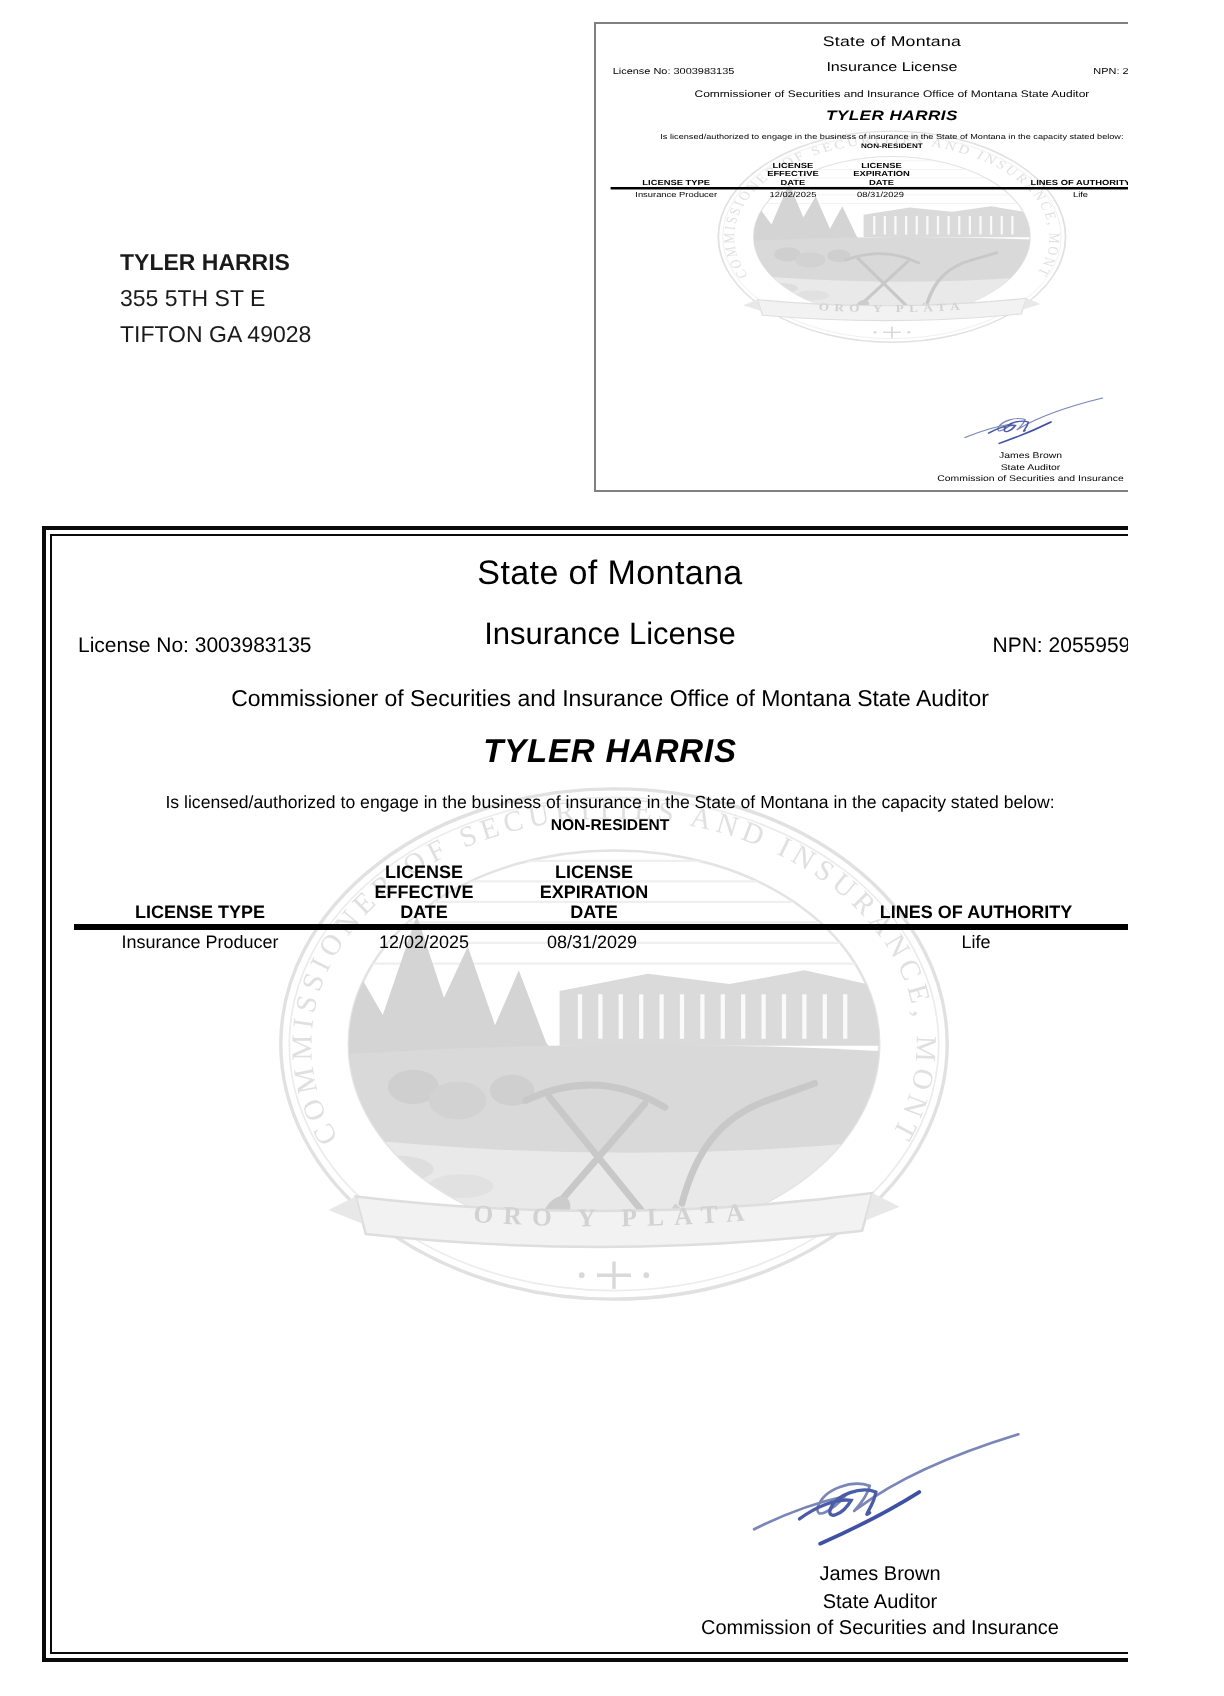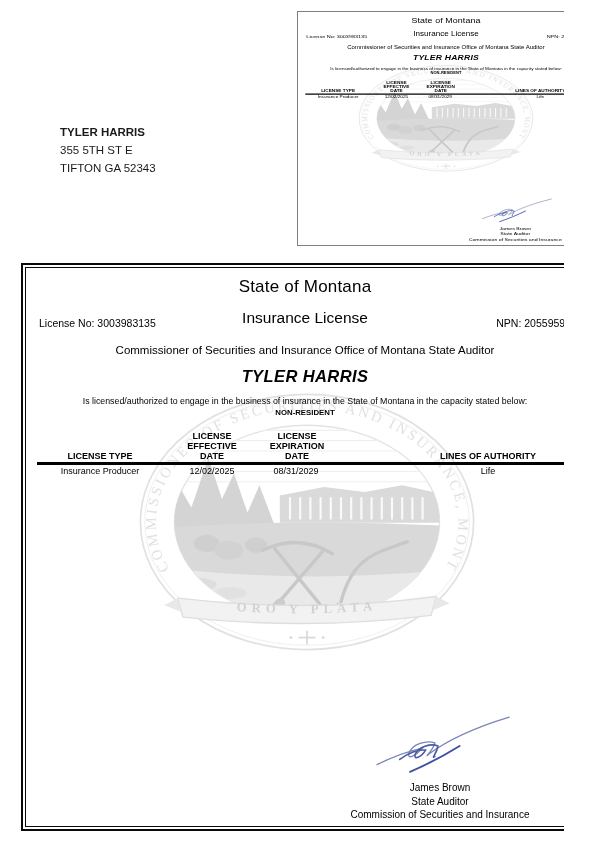--- a/index.html
+++ b/index.html
@@ -139,21 +139,21 @@
       </g>
     </symbol>
   </defs>
 </svg>
 
 <div class="page">
 
   <div class="address">
     <div class="addr-name">TYLER HARRIS</div>
     <div>355 5TH ST E</div>
-    <div>TIFTON GA 52343</div>
+    <div>TIFTON GA 49028</div>
   </div>
 
   <div class="thumb-wrap">
     <div class="cert cert--plain">
 
       <div class="c-seal">
           <svg preserveAspectRatio="none">
             <use href="#seal-sym"></use>
           </svg>
         </div>

